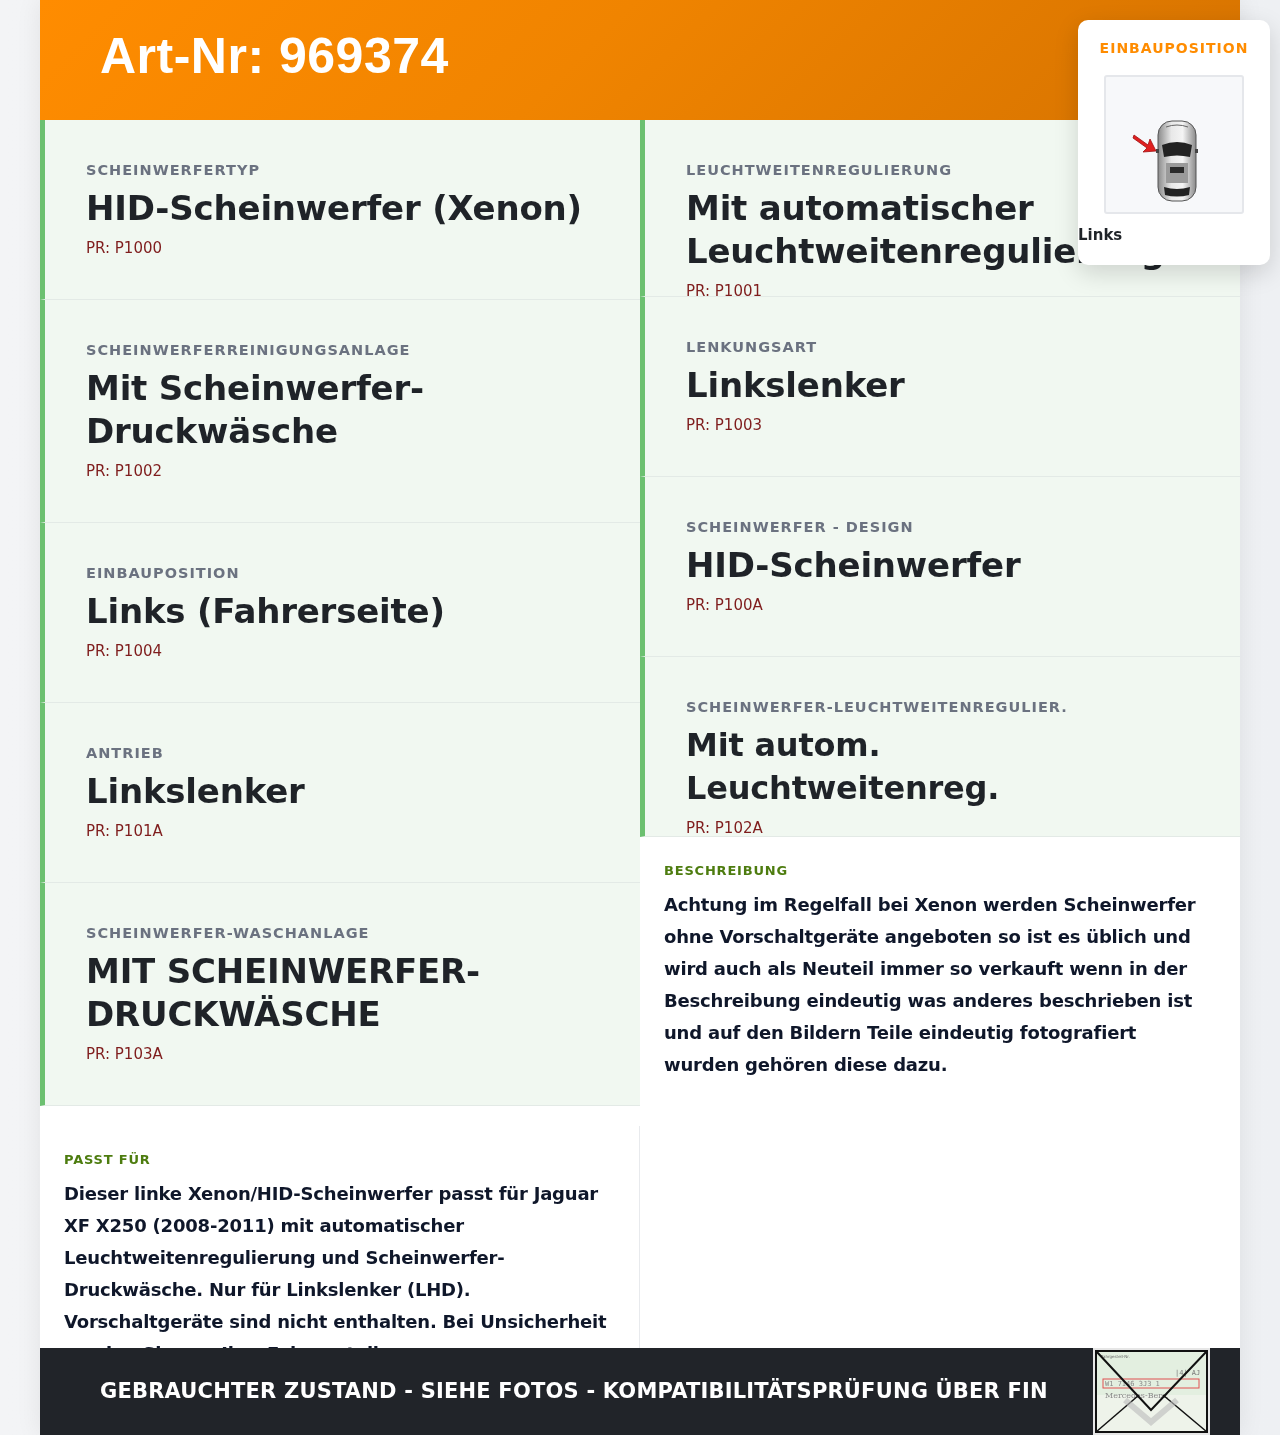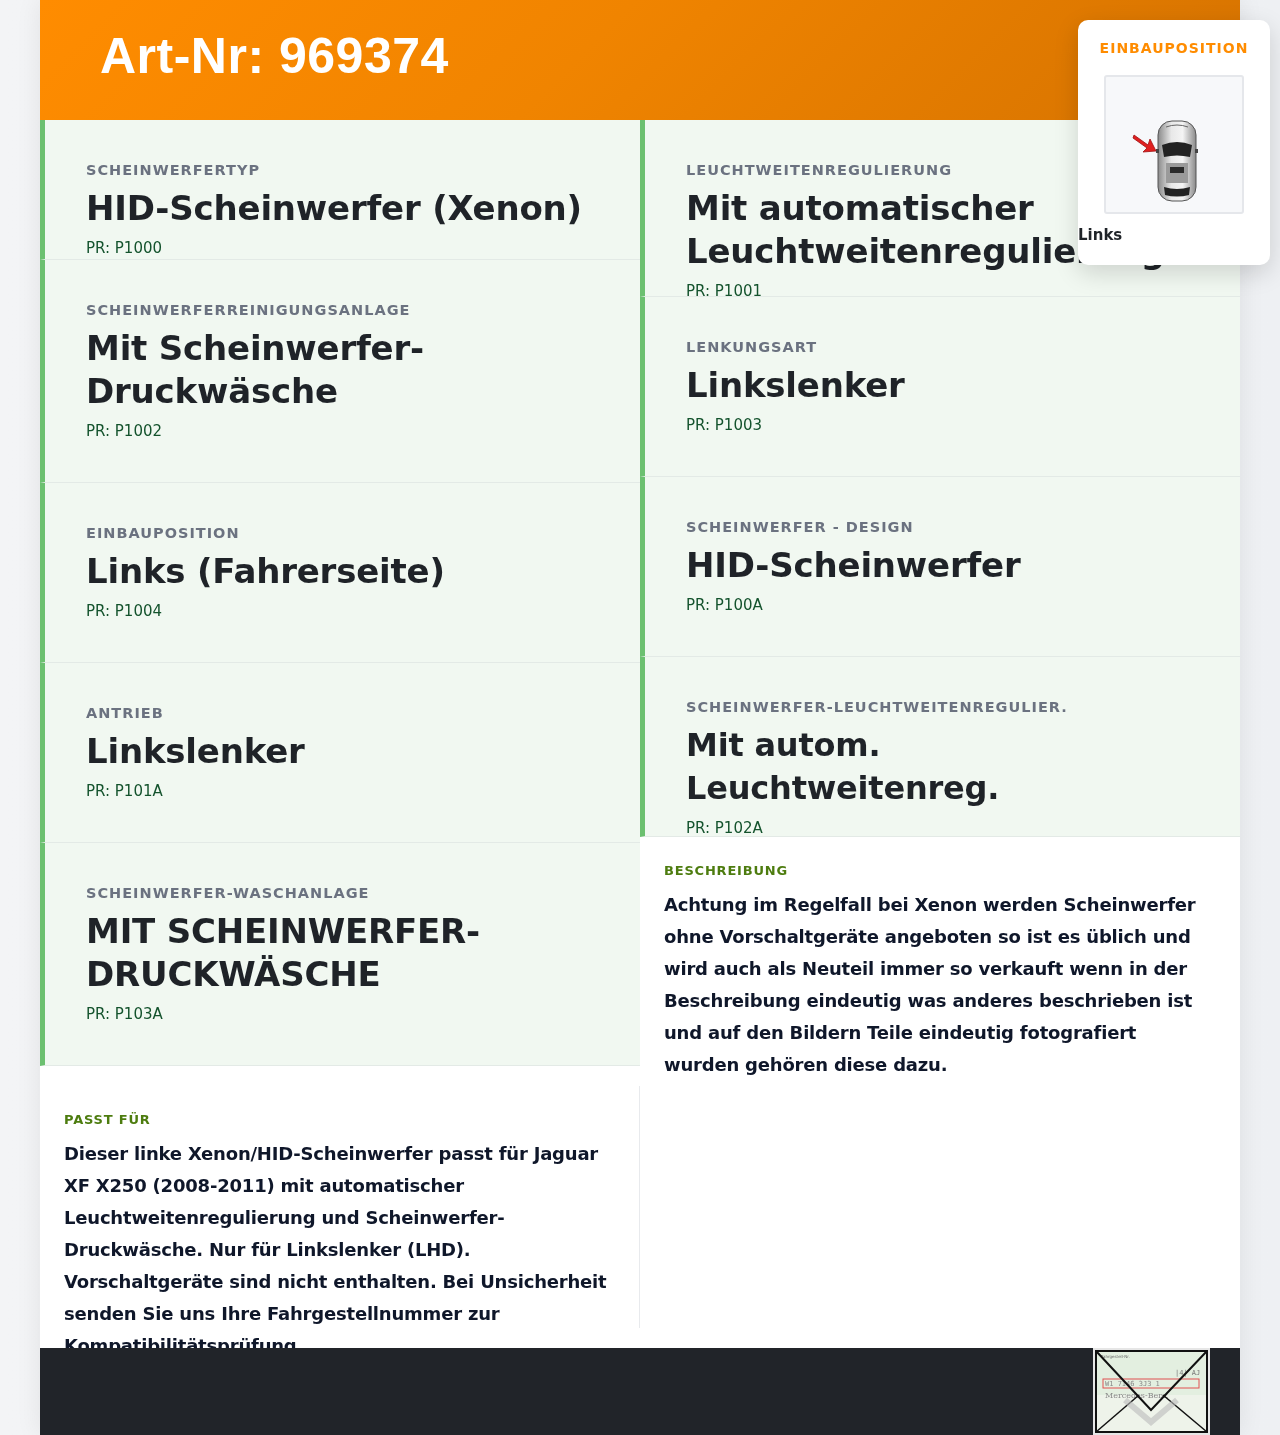--- a/index.html
+++ b/index.html
@@ -69,21 +69,21 @@
       font-weight: 700;
       color: #1f2328;
       line-height: 43px;
       margin-top: 7px;
       font-family: "DejaVu Sans", sans-serif;
       font-size: 34px;
       letter-spacing: -0.2px;
     }
     .cell-pr {
       font-size: 16px;
-      color: #14532d;
+      color: #7f1d1d;
       line-height: 20px;
       margin-top: 8px;
       font-family: "DejaVu Sans", sans-serif;
       font-size: 15px;
     }
     .info {
       position: relative;
       background: #ffffff;
       padding: 26px 24px 0 24px;
     }
@@ -174,21 +174,21 @@
 
 <div class="page">
 
   <div class="header">
     <div class="header-title">Art-Nr: 969374</div>
   </div>
 
   <div class="grid">
 
     <div class="col left">
-      <div class="cell" style="height:140px">
+      <div class="cell" style="height:180px">
         <div class="cell-label">SCHEINWERFERTYP</div>
         <div class="cell-value">HID-Scheinwerfer (Xenon)</div>
         <div class="cell-pr">PR: P1000</div>
       </div>
       <div class="cell" style="height:223px">
         <div class="cell-label">SCHEINWERFERREINIGUNGSANLAGE</div>
         <div class="cell-value" style="width:400px">Mit Scheinwerfer-Druckwäsche</div>
         <div class="cell-pr">PR: P1002</div>
       </div>
       <div class="cell" style="height:180px">
@@ -234,20 +234,21 @@
         <div class="cell-pr">PR: P102A</div>
       </div>
       <div class="info" style="height:465px">
         <div class="info-label">BESCHREIBUNG</div>
         <div class="info-text">Achtung im Regelfall bei Xenon werden Scheinwerfer ohne Vorschaltgeräte angeboten so ist es üblich und wird auch als Neuteil immer so verkauft wenn in der Beschreibung eindeutig was anderes beschrieben ist und auf den Bildern Teile eindeutig fotografiert wurden gehören diese dazu.</div>
       </div>
     </div>
   </div>
 
   <div class="footer">
+    <div class="footer-text">GEBRAUCHTER ZUSTAND - SIEHE FOTOS - KOMPATIBILITÄTSPRÜFUNG ÜBER FIN</div>
     <div class="fin-thumb">
       <svg width="113" height="83" viewBox="0 0 113 83">
         <rect x="0" y="0" width="113" height="83" fill="#eef3ea"></rect>
         <rect x="0" y="0" width="113" height="45" fill="#e3efe0"></rect>
         <text x="6" y="8" font-size="4" fill="#666" font-family="DejaVu Sans, sans-serif">Fahrgestell-Nr.</text>
         <text x="80" y="25" font-size="7" fill="#777" font-family="DejaVu Sans Mono, monospace">|4| AJ</text>
         <rect x="8" y="29" width="96" height="9" fill="none" stroke="#e05050" stroke-width="1"></rect>
         <text x="10" y="36" font-size="7" fill="#888" font-family="DejaVu Sans Mono, monospace">W1 7146 3J3 1</text>
         <text x="10" y="48" font-size="8" fill="#888" font-family="DejaVu Serif, serif">Mercedes-Benz</text>
         <rect x="1" y="1" width="111" height="81" fill="none" stroke="#111" stroke-width="2"></rect>

